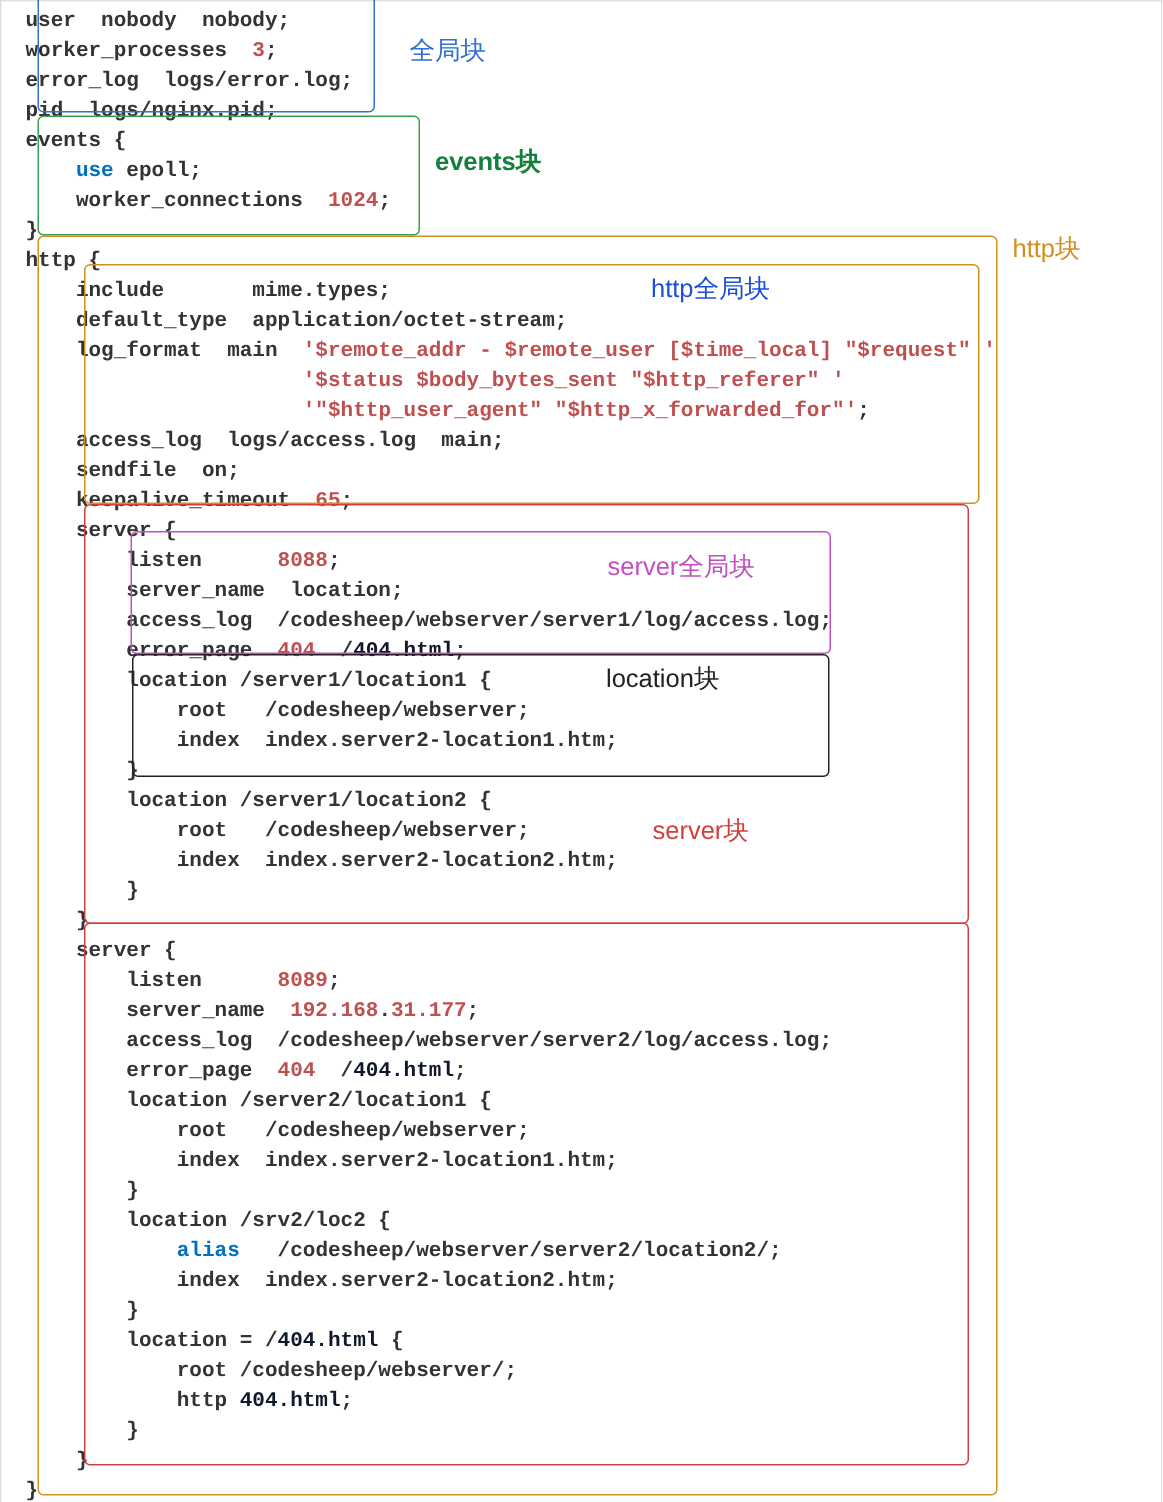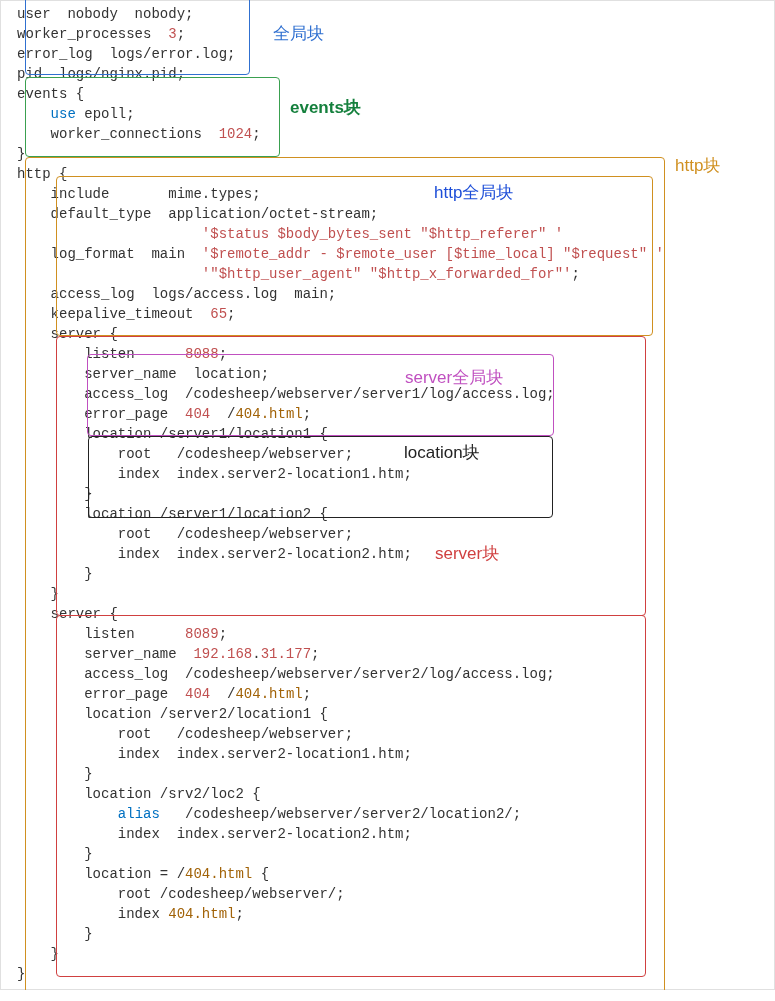--- a/index.html
+++ b/index.html
@@ -13,25 +13,26 @@
       line-height: 20px;
     }
     .container {
       position: relative;
       padding: 3px 0 5px 16px;
       border: 1px solid #e0e0e0;
     }
     .code-line {
       white-space: pre;
       color: #333;
+      font-weight: bold;
     }
     .kw { color: #0070c1; }
     .num { color: #c05050; }
     .str { color: #c05050; }
-    .path { color: #a16207; }
+    .path { color: #0f172a; }
     
     .box {
       position: absolute;
       border-width: 1.5px;
       border-style: solid;
       border-radius: 4px;
       pointer-events: none;
     }
     .box-global { border-color: #3070d0; }
     .box-events { border-color: #3aa050; }
@@ -66,24 +67,25 @@
   <div class="code-line"><span>worker_processes  </span><span class="num">3</span><span>;</span></div>
   <div class="code-line"><span>error_log  logs/error.log;</span></div>
   <div class="code-line"><span>pid  logs/nginx.pid;</span></div>
   <div class="code-line"><span>events {</span></div>
   <div class="code-line"><span>    </span><span class="kw">use</span><span> epoll;</span></div>
   <div class="code-line"><span>    worker_connections  </span><span class="num">1024</span><span>;</span></div>
   <div class="code-line"><span>}</span></div>
   <div class="code-line"><span>http {</span></div>
   <div class="code-line"><span>    include       mime.types;</span></div>
   <div class="code-line"><span>    default_type  application/octet-stream;</span></div>
+  <div class="code-line"><span>    log_format  main  </span><span class="str">'$remote_addr - $remote_user [$time_local] "$request" '</span></div>
   <div class="code-line"><span>                      </span><span class="str">'$status $body_bytes_sent "$http_referer" '</span></div>
-  <div class="code-line"><span>    log_format  main  </span><span class="str">'$remote_addr - $remote_user [$time_local] "$request" '</span></div>
   <div class="code-line"><span>                      </span><span class="str">'"$http_user_agent" "$http_x_forwarded_for"'</span><span>;</span></div>
   <div class="code-line"><span>    access_log  logs/access.log  main;</span></div>
+  <div class="code-line"><span>    sendfile  on;</span></div>
   <div class="code-line"><span>    keepalive_timeout  </span><span class="num">65</span><span>;</span></div>
   <div class="code-line"><span>    server {</span></div>
   <div class="code-line"><span>        listen      </span><span class="num">8088</span><span>;</span></div>
   <div class="code-line"><span>        server_name  location;</span></div>
   <div class="code-line"><span>        access_log  /codesheep/webserver/server1/log/access.log;</span></div>
   <div class="code-line"><span>        error_page  </span><span class="num">404</span><span>  /</span><span class="path">404.html</span><span>;</span></div>
   <div class="code-line"><span>        location /server1/location1 {</span></div>
   <div class="code-line"><span>            root   /codesheep/webserver;</span></div>
   <div class="code-line"><span>            index  index.server2-location1.htm;</span></div>
   <div class="code-line"><span>        }</span></div>
@@ -100,21 +102,21 @@
   <div class="code-line"><span>        location /server2/location1 {</span></div>
   <div class="code-line"><span>            root   /codesheep/webserver;</span></div>
   <div class="code-line"><span>            index  index.server2-location1.htm;</span></div>
   <div class="code-line"><span>        }</span></div>
   <div class="code-line"><span>        location /srv2/loc2 {</span></div>
   <div class="code-line"><span>            </span><span class="kw">alias</span><span>   /codesheep/webserver/server2/location2/;</span></div>
   <div class="code-line"><span>            index  index.server2-location2.htm;</span></div>
   <div class="code-line"><span>        }</span></div>
   <div class="code-line"><span>        location = /</span><span class="path">404.html</span><span> {</span></div>
   <div class="code-line"><span>            root /codesheep/webserver/;</span></div>
-  <div class="code-line"><span>            index </span><span class="path">404.html</span><span>;</span></div>
+  <div class="code-line"><span>            http </span><span class="path">404.html</span><span>;</span></div>
   <div class="code-line"><span>        }</span></div>
   <div class="code-line"><span>    }</span></div>
   <div class="code-line"><span>}</span></div>
 
   <div class="box box-global" style="left:24px; top:-6px; width:225px; height:80px;"></div>
   <div class="box box-events" style="left:24px; top:76px; width:255px; height:80px;"></div>
   <div class="box box-http" style="left:24px; top:156px; width:640px; height:840px;"></div>
   <div class="box box-httpglobal" style="left:55px; top:175px; width:597px; height:160px;"></div>
   <div class="box box-server1" style="left:55px; top:335px; width:590px; height:280px;"></div>
   <div class="box box-server1global" style="left:86px; top:353px; width:467px; height:82px;"></div>

